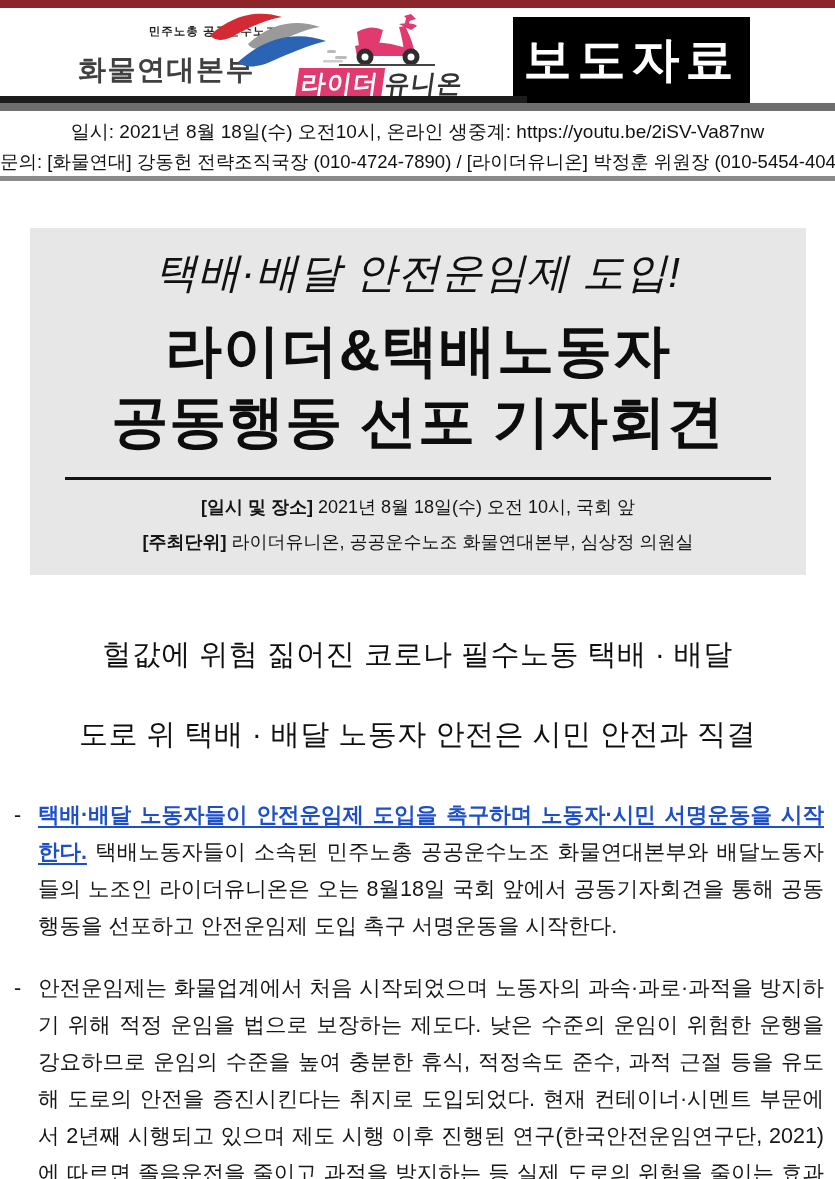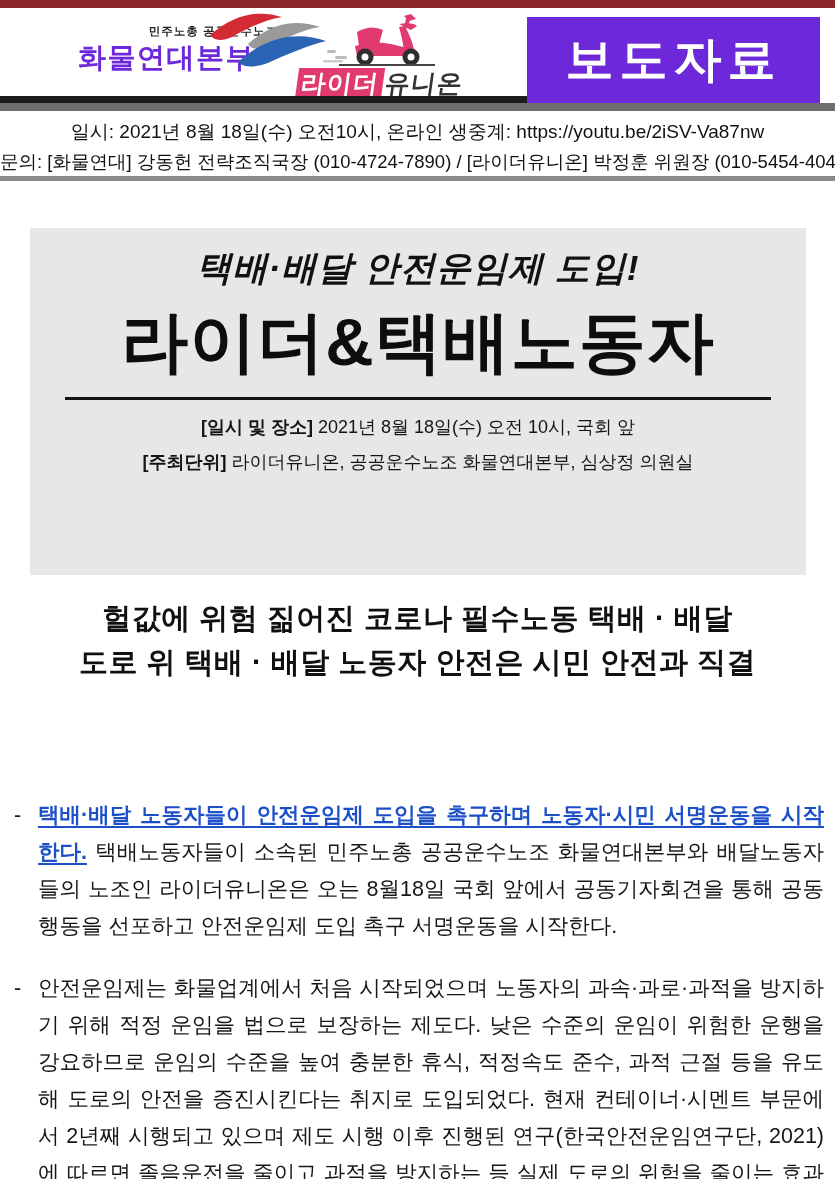--- a/index.html
+++ b/index.html
@@ -12,63 +12,63 @@
     overflow:hidden;
   }
   .abs { position:absolute; }
 
   
   .top-bar { left:0; top:0; width:835px; height:8px; background:#8c2628; }
 
   
   .logo-kptu { left:78px; top:24px; width:200px; }
   .kptu-small { font-size:11.5px; font-weight:700; letter-spacing:1px; color:#222; margin-left:14px;text-align:right; }
-  .kptu-main  { font-size:28px; font-weight:900; letter-spacing:1.5px; color:#6d28d9; margin-top:0; }
+  .kptu-main  { font-size:28px; font-weight:900; letter-spacing:1.5px; color:#404040; margin-top:12px; }
   .kptu-flags { position:absolute; left:128px; top:-16px; }
 
   .logo-rider { left:295px; top:12px; width:172px; text-align:center; }
   .rider-scooter { display:block; margin:0 auto; }
   .rider-word { display:inline-block; transform:skewX(-8deg); font-weight:900; font-size:25px; letter-spacing:1px; margin-top:1px; white-space:nowrap; }
   .rider-w1 { background:#e13a6f; color:#ffffff; padding:1px 4px 2px 4px; }
   .rider-w2 { color:#333333; padding:1px 2px; }
 
   .press-box {
-    left:527px; top:17px; width:293px; height:86px;
-    background:#6d28d9; color:#ffffff;
+    left:513px; top:17px; width:237px; height:86px;
+    background:#000000; color:#ffffff;
     display:flex; align-items:center; justify-content:center;
     font-size:48px; font-weight:900; letter-spacing:6px;
   }
 
   .header-line-black { left:0; top:96px; width:527px; height:7px; background:#1c1c1c; }
   .header-bar-gray  { left:0; top:103px; width:835px; height:8px; background:#6e6e6e; }
 
   
   .info-line { left:0; top:0; width:835px; text-align:center; white-space:nowrap; color:#111; }
   .info-1 { top:119px; font-size:19px; }
   .info-2 { top:149px; font-size:18.5px; }
   .info-divider { left:0; top:176px; width:835px; height:5px; background:#8a8a8a; }
 
   
   .title-box {
     left:30px; top:228px; width:776px; height:347px;
     background:#e7e7e7; text-align:center; overflow:hidden;
   }
   .tb-subtitle {
-    margin-top:17px; font-size:35px; font-weight:700; font-style:italic;
+    margin-top:17px; font-size:42px; font-weight:400; font-style:italic;
     letter-spacing:1px; color:#111;
   }
-  .tb-title { font-size:67px; font-weight:900; line-height:71px; letter-spacing:1px; color:#0d0d0d; }
+  .tb-title { font-size:57px; font-weight:900; line-height:71px; letter-spacing:1px; color:#0d0d0d; }
   .tb-title-wrap { margin-top:14px; }
   .tb-hr { width:706px; height:3px; background:#141414; margin:20px auto 10px auto; }
   .tb-detail { font-size:18px; line-height:35px; color:#141414; }
   .tb-detail b { font-weight:800; }
 
   
   .summary { left:0; top:596px; width:835px; text-align:center; }
-  .summary-line { font-size:29px; line-height:44px; font-weight:700; letter-spacing:0.5px; color:#101010; }
+  .summary-line { font-size:29px; line-height:44px; font-weight:400; letter-spacing:0.5px; color:#101010;margin-top:36px; }
 
   
   .para {
     width:812px; left:12px;
     font-size:21.5px; line-height:37px; text-align:justify;
     color:#161616; padding-left:26px;
   }
   .para-1 { top:797px; }
   .para-2 { top:970px; }
   .para .bullet { position:absolute; left:2px; top:0; font-weight:400; }
@@ -124,20 +124,21 @@
 <div class="abs header-bar-gray"></div>
 
 <div class="abs info-line info-1"><span>일시: 2021년 8월 18일(수) 오전10시, 온라인 생중계: </span><span>https://youtu.be/2iSV-Va87nw</span></div>
 <div class="abs info-line info-2">문의: [화물연대] 강동헌 전략조직국장 (010-4724-7890) / [라이더유니온] 박정훈 위원장 (010-5454-4043)</div>
 <div class="abs info-divider"></div>
 
 <div class="abs title-box">
   <div class="tb-subtitle">택배·배달 안전운임제 도입!</div>
   <div class="tb-title-wrap">
     <div class="tb-title">라이더&amp;택배노동자</div>
+    <div class="tb-title">공동행동 선포 기자회견</div>
   </div>
   <div class="tb-hr"></div>
   <div class="tb-detail"><b>[일시 및 장소]</b><span> 2021년 8월 18일(수) 오전 10시, 국회 앞</span></div>
   <div class="tb-detail"><b>[주최단위]</b><span> 라이더유니온, 공공운수노조 화물연대본부, 심상정 의원실</span></div>
 </div>
 
 <div class="abs summary">
   <div class="summary-line">헐값에 위험 짊어진 코로나 필수노동 택배 · 배달</div>
   <div class="summary-line">도로 위 택배 · 배달 노동자 안전은 시민 안전과 직결</div>
 </div>

